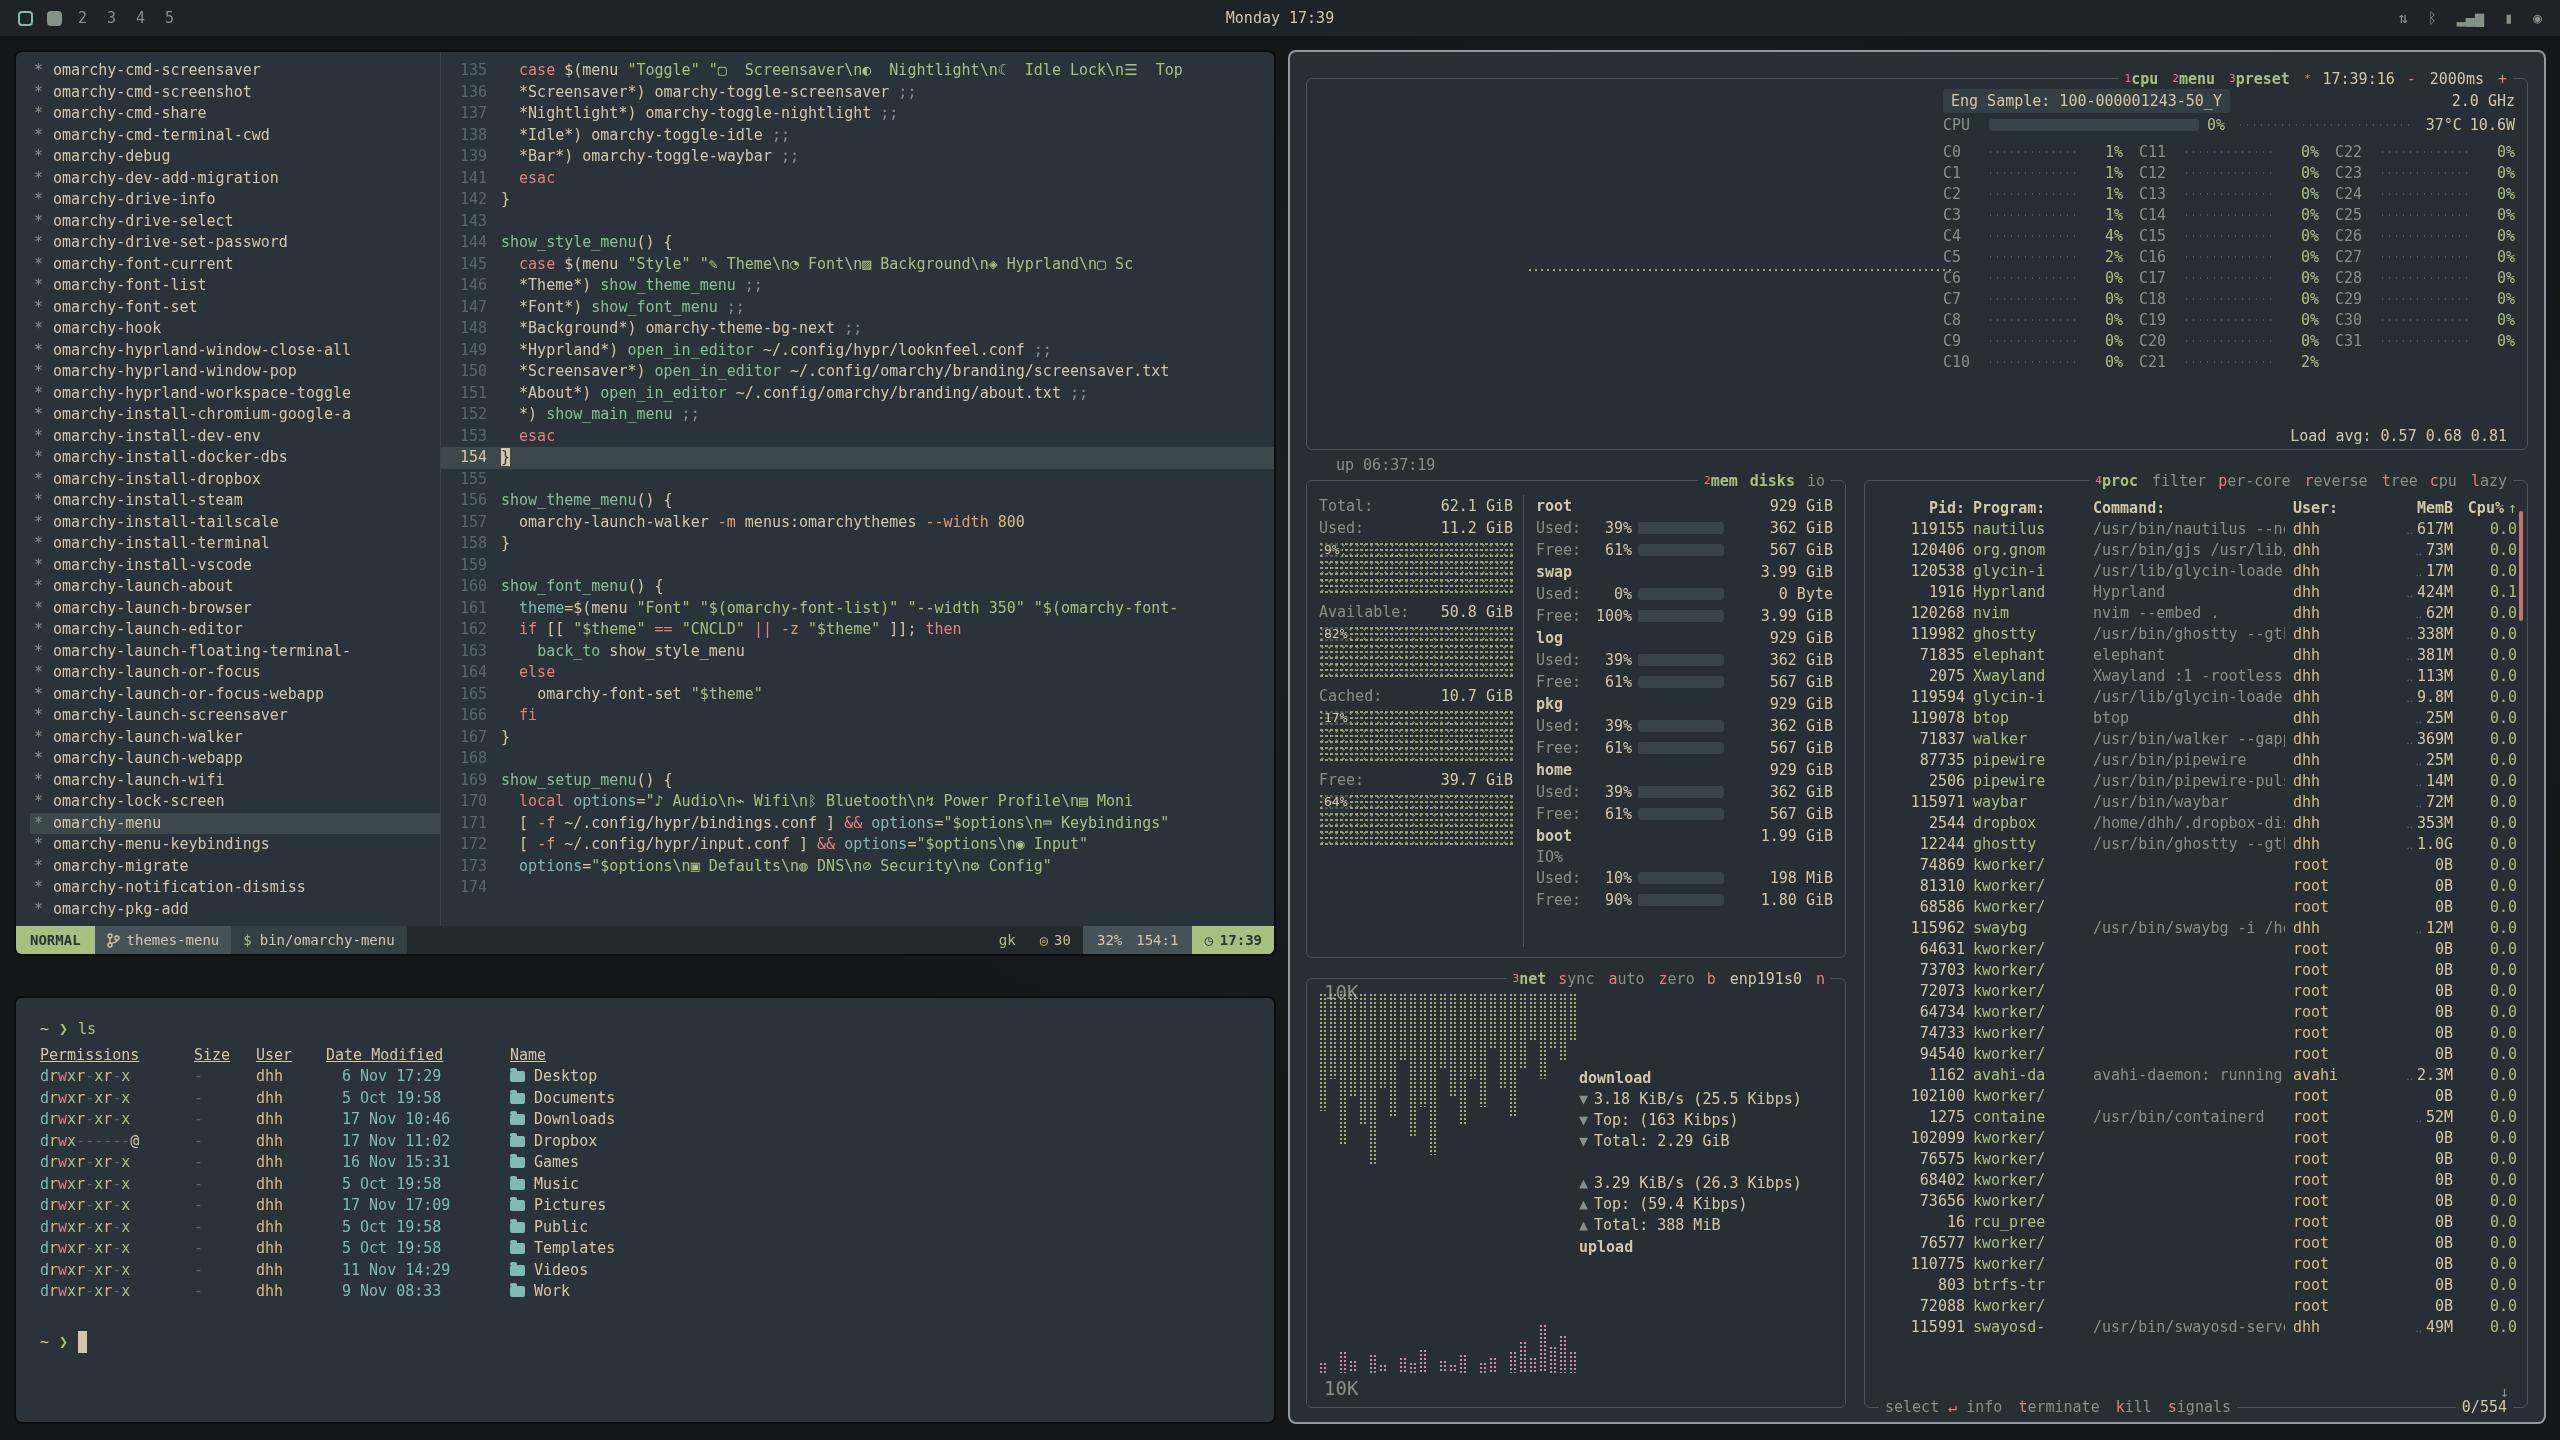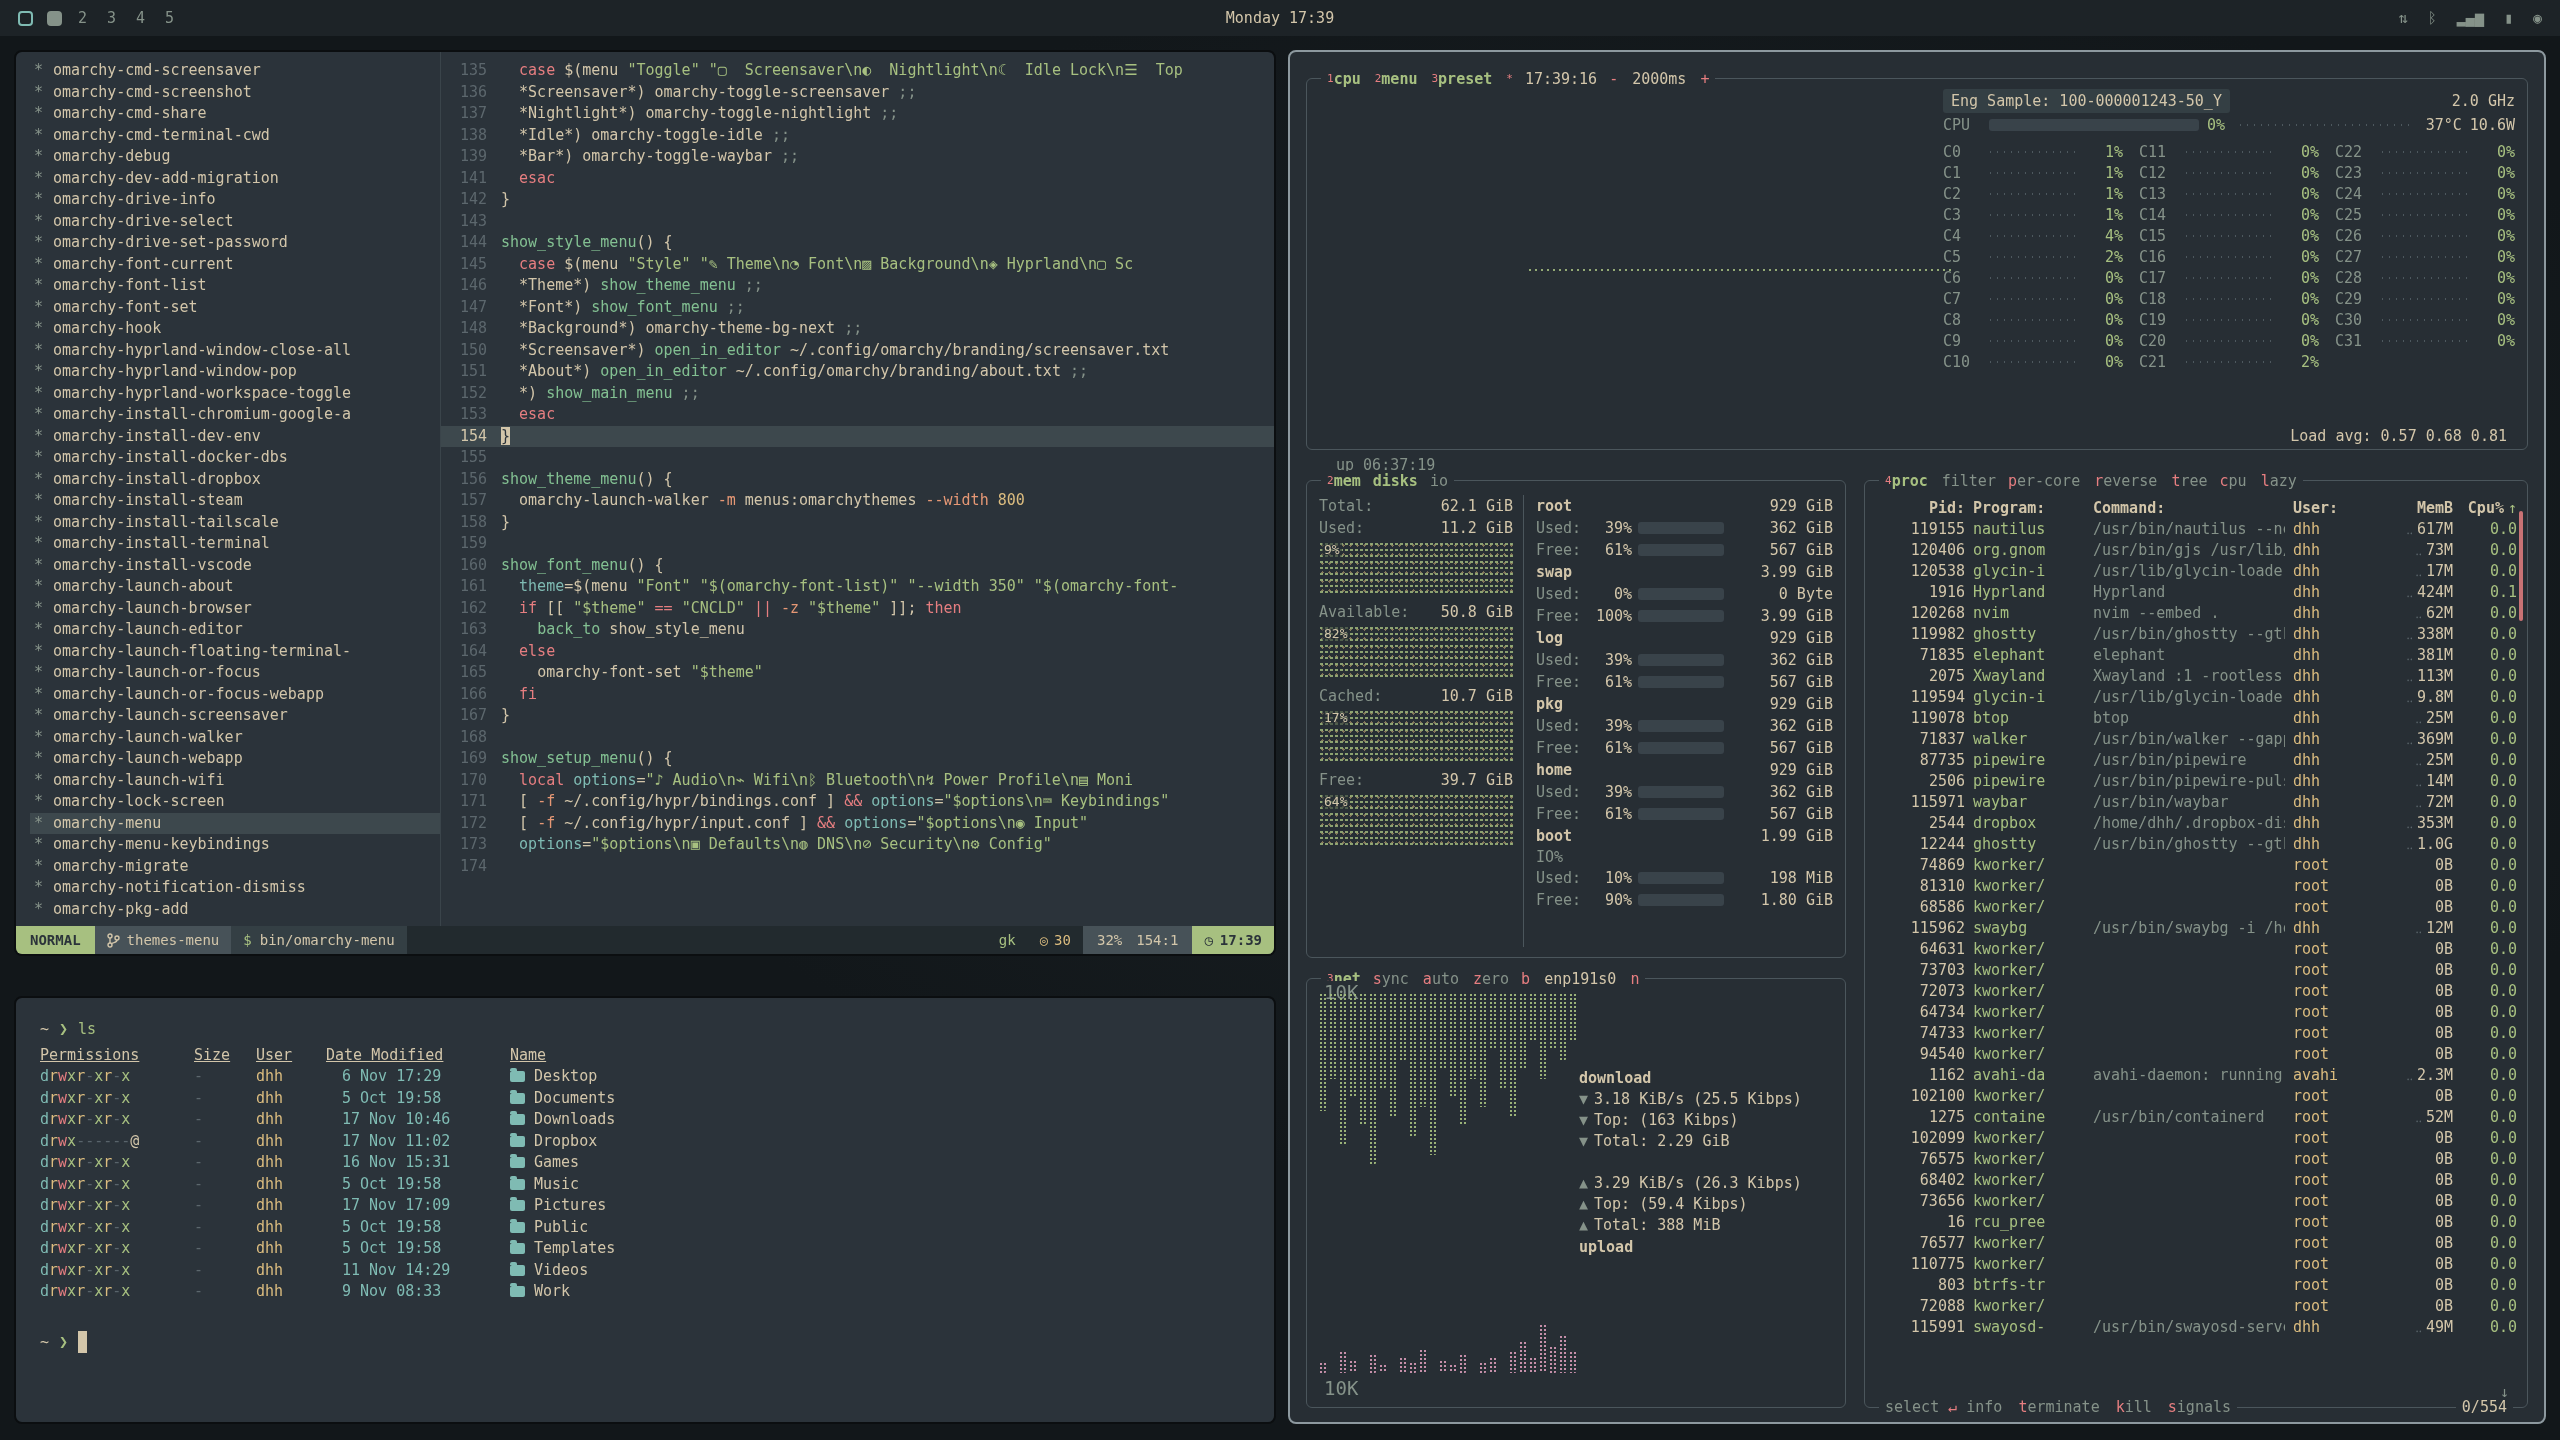--- a/index.html
+++ b/index.html
@@ -68,21 +68,21 @@
   .lsrow{display:grid;grid-template-columns:140px 48px 56px 170px 1fr;column-gap:14px;height:21.5px;line-height:21.5px;white-space:nowrap;}
   .lsrow .size{color:var(--dim);} .lsrow .user{color:var(--yellow);} .lsrow .date{color:var(--blue);margin-left:16px;}
   .lsrow .nm{color:var(--fg);display:flex;align-items:center;}
   .fold{display:inline-block;width:15px;height:11px;background:var(--blue);border-radius:2px;position:relative;margin-right:9px;flex:none;}
   .fold::before{content:"";position:absolute;top:-3px;left:0;width:7px;height:3px;background:var(--blue);border-radius:2px 2px 0 0;}
 
   
   #btop-win{left:1288px;top:50px;width:1258px;height:1374px;background:var(--panel2);padding:26px 16px 14px 16px;
     display:flex;flex-direction:column;}
   .box{position:relative;border:1px solid var(--boxline);border-radius:6px;background:var(--panel2);}
-  .boxtop{position:absolute;top:-10px;left:0;right:0;display:flex;justify-content:flex-start;padding:0 14px;pointer-events:none;}
+  .boxtop{position:absolute;top:-10px;left:0;right:0;display:flex;justify-content:flex-end;padding:0 14px;pointer-events:none;}
   .boxtop .grp{display:flex;gap:14px;background:var(--panel2);padding:0 6px;pointer-events:auto;line-height:20px;}
   .bkey{color:var(--red);font-size:11px;vertical-align:top;}
   .btitle{color:var(--green);font-weight:bold;}
   .bopt{color:var(--gray);} .bopt b{color:var(--red);font-weight:normal;}
   .bval{color:var(--fg);}
   .boxbottom{position:absolute;bottom:-10px;left:0;right:0;display:flex;justify-content:space-between;padding:0 14px;}
   .boxbottom .grp{display:flex;gap:16px;background:var(--panel2);padding:0 6px;line-height:20px;}
 
   
   #cpu-box{height:372px;flex:none;}
@@ -352,20 +352,21 @@
         <div class="crow"><span class="ln">138</span><span class="ctext"><span class="tok-t">  *Idle*) </span><span class="tok-c">omarchy-toggle-idle</span><span class="tok-g"> ;;</span></span></div>
         <div class="crow"><span class="ln">139</span><span class="ctext"><span class="tok-t">  *Bar*) </span><span class="tok-c">omarchy-toggle-waybar</span><span class="tok-g"> ;;</span></span></div>
         <div class="crow"><span class="ln">141</span><span class="ctext"><span class="tok-t">  </span><span class="tok-k">esac</span></span></div>
         <div class="crow"><span class="ln">142</span><span class="ctext"><span class="tok-t">}</span></span></div>
         <div class="crow"><span class="ln">143</span><span class="ctext"></span></div>
         <div class="crow"><span class="ln">144</span><span class="ctext"><span class="tok-f">show_style_menu</span><span class="tok-t">() {</span></span></div>
         <div class="crow"><span class="ln">145</span><span class="ctext"><span class="tok-t">  </span><span class="tok-k">case</span><span class="tok-t"> $(</span><span class="tok-c">menu</span><span class="tok-t"> </span><span class="tok-s">"Style" "✎ Theme\n◔ Font\n▨ Background\n◈ Hyprland\n▢ Sc</span></span></div>
         <div class="crow"><span class="ln">146</span><span class="ctext"><span class="tok-t">  *Theme*) </span><span class="tok-f">show_theme_menu</span><span class="tok-g"> ;;</span></span></div>
         <div class="crow"><span class="ln">147</span><span class="ctext"><span class="tok-t">  *Font*) </span><span class="tok-f">show_font_menu</span><span class="tok-g"> ;;</span></span></div>
         <div class="crow"><span class="ln">148</span><span class="ctext"><span class="tok-t">  *Background*) </span><span class="tok-c">omarchy-theme-bg-next</span><span class="tok-g"> ;;</span></span></div>
+        <div class="crow"><span class="ln">149</span><span class="ctext"><span class="tok-t">  *Hyprland*) </span><span class="tok-f">open_in_editor</span><span class="tok-t"> ~/.config/hypr/looknfeel.conf</span><span class="tok-g"> ;;</span></span></div>
         <div class="crow"><span class="ln">150</span><span class="ctext"><span class="tok-t">  *Screensaver*) </span><span class="tok-f">open_in_editor</span><span class="tok-t"> ~/.config/omarchy/branding/screensaver.txt</span></span></div>
         <div class="crow"><span class="ln">151</span><span class="ctext"><span class="tok-t">  *About*) </span><span class="tok-f">open_in_editor</span><span class="tok-t"> ~/.config/omarchy/branding/about.txt</span><span class="tok-g"> ;;</span></span></div>
         <div class="crow"><span class="ln">152</span><span class="ctext"><span class="tok-t">  *) </span><span class="tok-f">show_main_menu</span><span class="tok-g"> ;;</span></span></div>
         <div class="crow"><span class="ln">153</span><span class="ctext"><span class="tok-t">  </span><span class="tok-k">esac</span></span></div>
         <div class="crow cline"><span class="ln">154</span><span class="ctext"><span class="cursor">}</span></span></div>
         <div class="crow"><span class="ln">155</span><span class="ctext"></span></div>
         <div class="crow"><span class="ln">156</span><span class="ctext"><span class="tok-f">show_theme_menu</span><span class="tok-t">() {</span></span></div>
         <div class="crow"><span class="ln">157</span><span class="ctext"><span class="tok-t">  </span><span class="tok-c">omarchy-launch-walker</span><span class="tok-t"> </span><span class="tok-o">-m</span><span class="tok-t"> menus:omarchythemes </span><span class="tok-o">--width</span><span class="tok-t"> </span><span class="tok-y">800</span></span></div>
         <div class="crow"><span class="ln">158</span><span class="ctext"><span class="tok-t">}</span></span></div>
         <div class="crow"><span class="ln">159</span><span class="ctext"></span></div>

